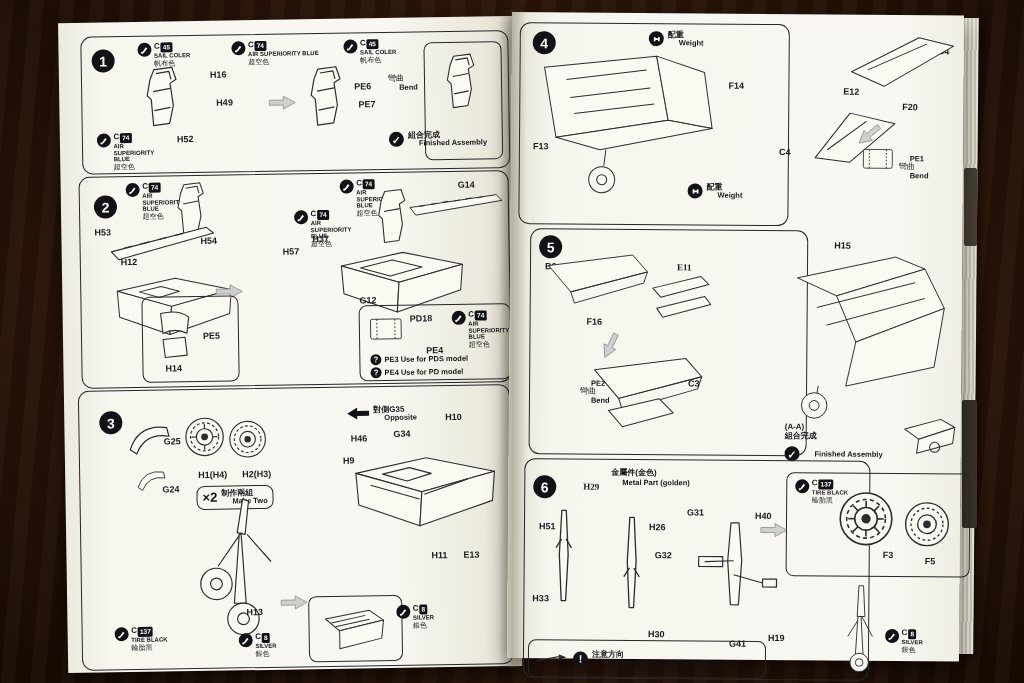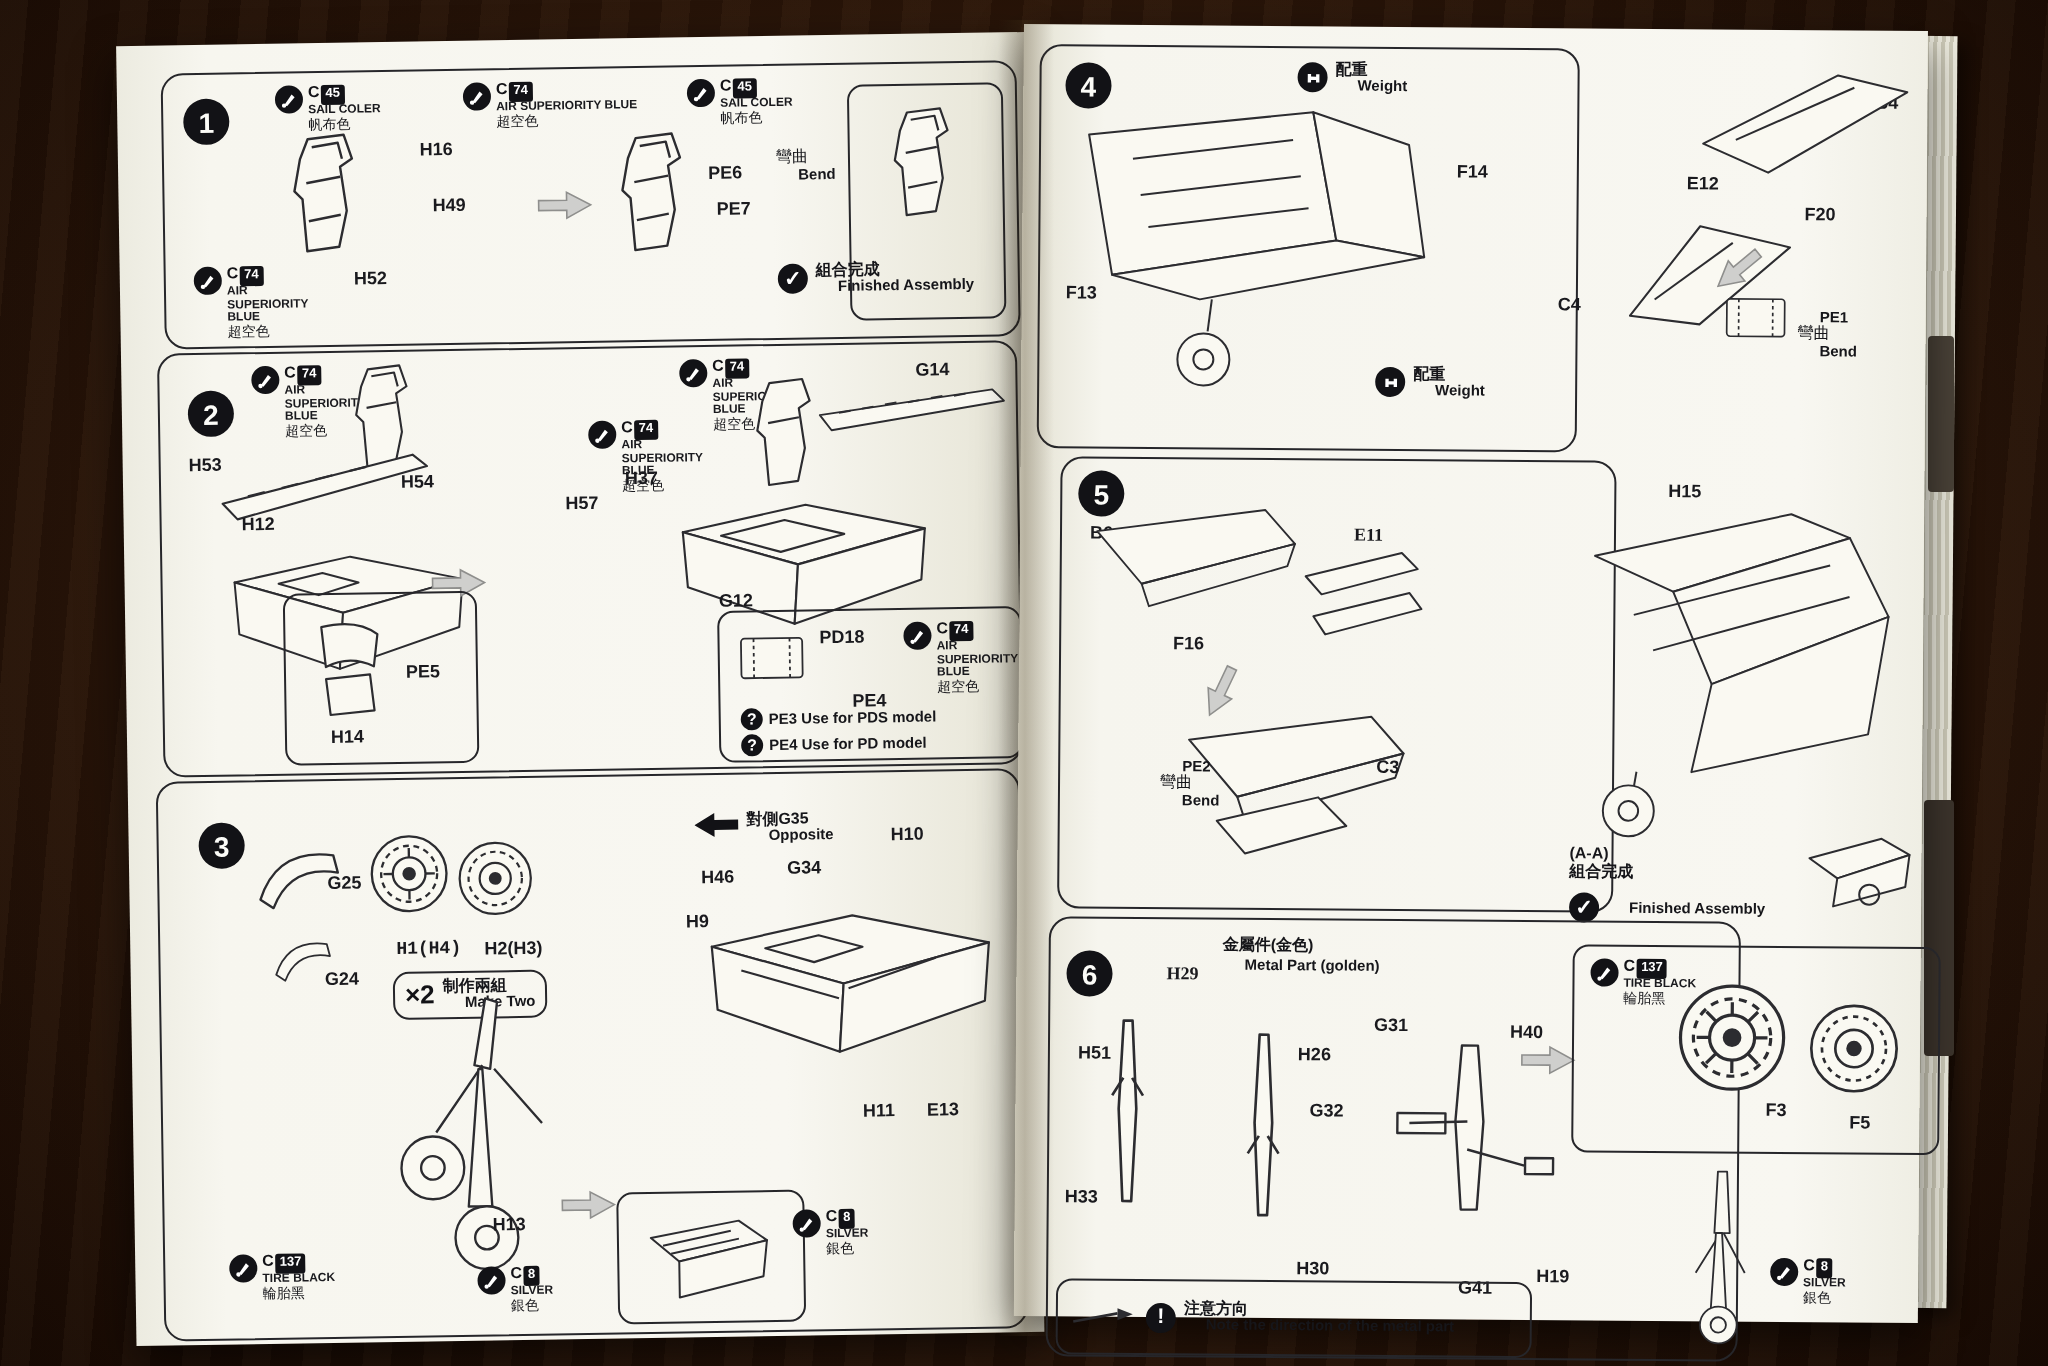--- a/index.html
+++ b/index.html
@@ -376,21 +376,21 @@
         </svg>
       <svg class="draw" style="left:148px;top:30px;" width="40" height="40" viewBox="0 0 36 36">
           <g stroke="#2c2c30" stroke-width="1" fill="#faf9f2">
             <circle cx="18" cy="18" r="16"></circle>
             <circle cx="18" cy="18" r="12" fill="none" stroke-dasharray="2.5 2"></circle>
             <circle cx="18" cy="18" r="7" fill="none"></circle>
             <circle cx="18" cy="18" r="2.4" fill="#2c2c30"></circle>
           </g>
         </svg>
 
-      <span class="p-lbl" style="left:118px;top:80px;font-family:Liberation Mono, monospace;">H1(H4)</span>
+      <span class="p-lbl" style="left:118px;top:80px;">H1(H4)</span>
       <span class="p-lbl" style="left:162px;top:80px;">H2(H3)</span>
 
       <div class="inset make2" style="left:116px;top:96px;">
         <span class="x2">×2</span>
         <span class="fin-lines">
             <span class="cn bold">制作兩組</span>
         <span class="en">Make Two</span>
           </span>
       </div>
 

